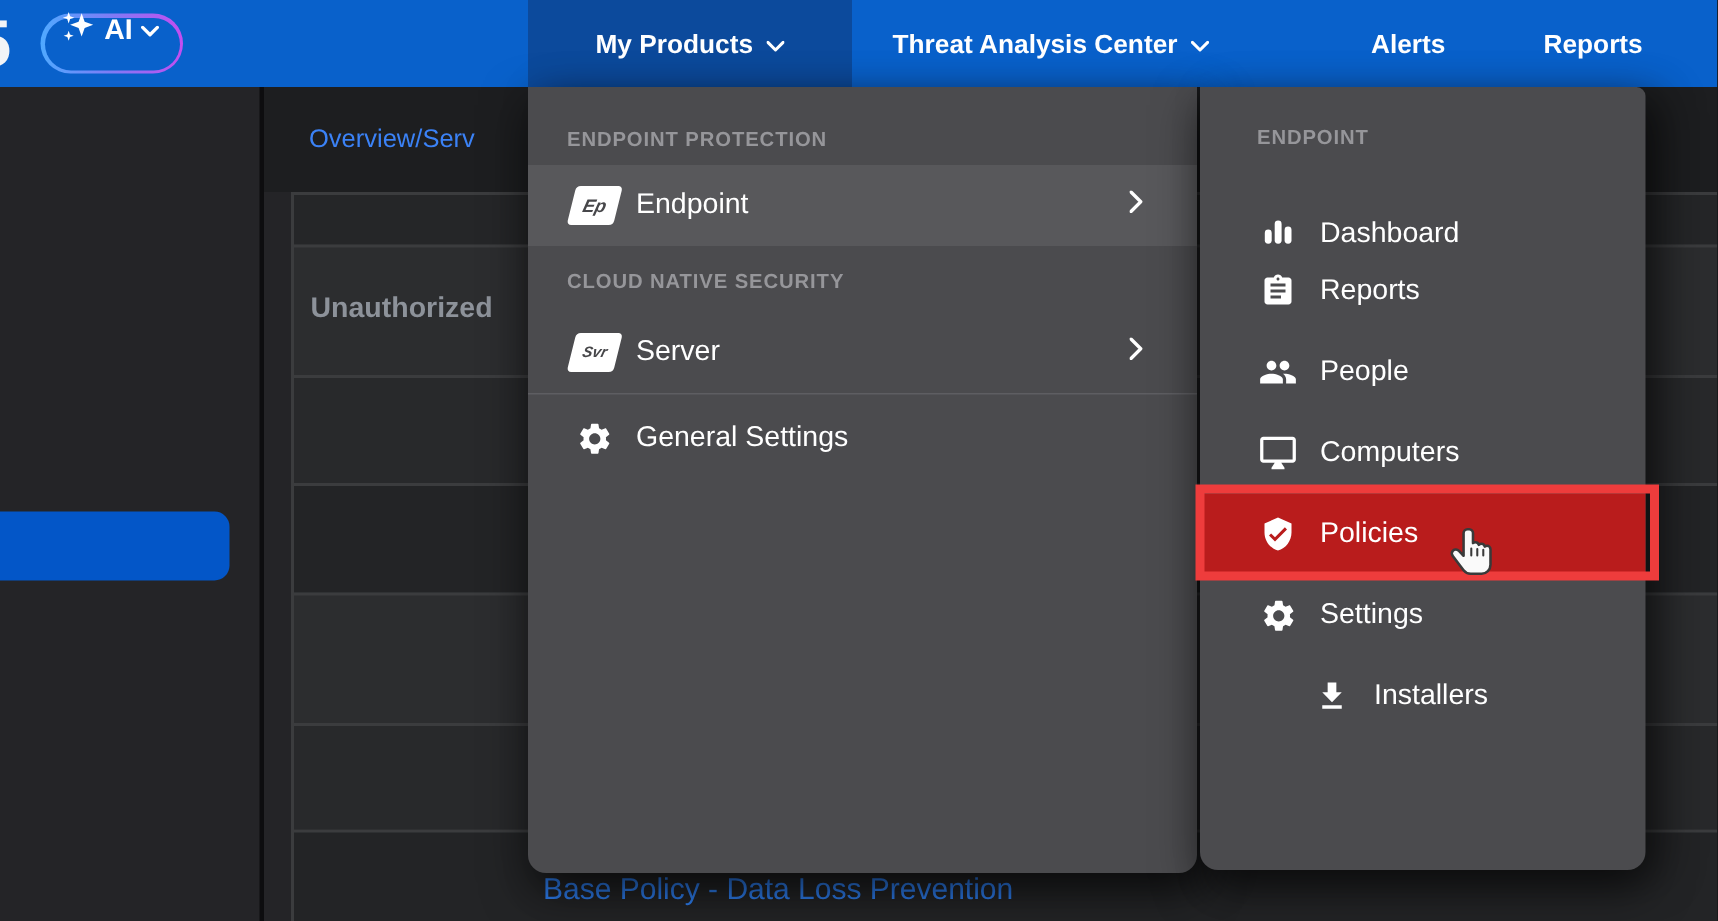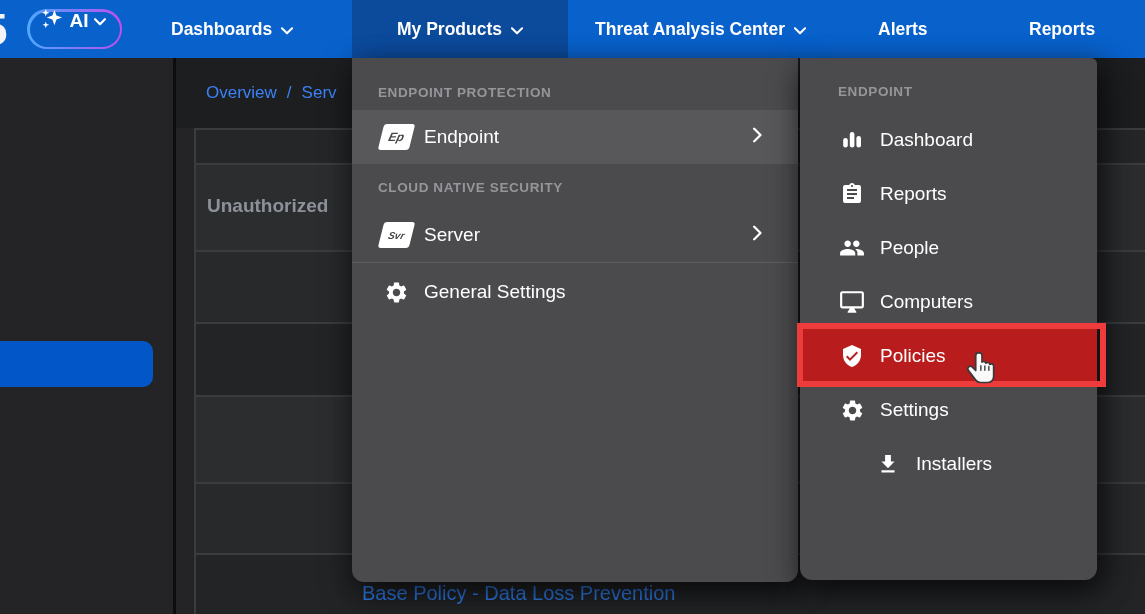--- a/index.html
+++ b/index.html
@@ -22,21 +22,21 @@
   .navitem.active { background:#0c4a9c; }
   .chev-dn { width:12px; height:8px; }
   
   .sidebar { position:absolute; left:0; top:58px; width:173px; height:556px; background:#242427; }
   .sidebar-divider { position:absolute; left:173px; top:58px; width:3px; height:556px; background:#0d0d0f; }
   .sidebar-selected { position:absolute; left:0; top:341px; width:153px; height:46px;
                       background:#0356c8; border-radius:0 10px 10px 0; cursor:pointer; }
   
   .content { position:absolute; left:176px; top:58px; width:969px; height:556px; background:#242427; }
   .crumbband { position:absolute; left:0; top:0; width:969px; height:70px; background:#1d1e20; }
-  .breadcrumb { position:absolute; left:30px; top:0; height:70px; display:flex; align-items:center; gap:10px;
+  .breadcrumb { position:absolute; left:30px; top:0; height:70px; display:flex; align-items:center; 
                 font-size:17px; color:#3b82f6; }
   .breadcrumb .crumb { cursor:pointer; }
   .vline { position:absolute; left:18px; top:70px; width:2px; height:486px; background:#3b3c3e; }
   .band { position:absolute; left:18px; right:0; }
   .b1 { top:70px;  height:35px;  background:#252628; border-top:2px solid #3b3c3e; }
   .b2 { top:105px; height:87px;  background:#2c2d2f; border-top:2px solid #3b3c3e; }
   .b3 { top:192px; height:72px;  background:#28292b; border-top:2px solid #3b3c3e; }
   .b4 { top:264px; height:73px;  background:#232426; border-top:2px solid #3b3c3e; }
   .b5 { top:337px; height:87px;  background:#2c2d2f; border-top:2px solid #3b3c3e; }
   .b6 { top:424px; height:71px;  background:#28292b; border-top:2px solid #3b3c3e; }
@@ -113,48 +113,40 @@
         </span>
         <span class="ai-label">AI</span>
         <span>
           <svg class="chev-dn" width="11" height="7" viewBox="0 0 11 7" fill="none" stroke="#fff" stroke-width="2" stroke-linecap="round" stroke-linejoin="round">
               <polyline points="1,1 5.5,5.5 10,1"></polyline>
             </svg>
         </span>
       </div>
     </div>
 
-    <div class="navitem" style="left:157px;">
-      <span>Dashboards</span>
-      <span>
-        <svg class="chev-dn" width="13" height="8" viewBox="0 0 13 8" fill="none" stroke="#fff" stroke-width="2.2" stroke-linecap="round" stroke-linejoin="round">
-            <polyline points="1,1 6.5,6.5 12,1"></polyline>
-          </svg>
-      </span>
-    </div>
 
     <div class="navitem active" style="left:352px; width:216px; justify-content:center;">
       <span>My Products</span>
       <span>
         <svg class="chev-dn" width="13" height="8" viewBox="0 0 13 8" fill="none" stroke="#fff" stroke-width="2.2" stroke-linecap="round" stroke-linejoin="round">
             <polyline points="1,1 6.5,6.5 12,1"></polyline>
           </svg>
       </span>
     </div>
 
     <div class="navitem" style="left:581px;">
       <span>Threat Analysis Center</span>
       <span>
         <svg class="chev-dn" width="13" height="8" viewBox="0 0 13 8" fill="none" stroke="#fff" stroke-width="2.2" stroke-linecap="round" stroke-linejoin="round">
             <polyline points="1,1 6.5,6.5 12,1"></polyline>
           </svg>
       </span>
     </div>
 
-    <div class="navitem" style="left:864px;justify-content:flex-end;">
+    <div class="navitem" style="left:900px;justify-content:flex-end;">
       <span>Alerts</span>
     </div>
 
     <div class="navitem" style="left:1015px;">
       <span>Reports</span>
     </div>
   </div>
 
   <div class="menu menu-main">
     <div class="menu-header" style="left:26px; top:27px;">ENDPOINT PROTECTION</div>
@@ -193,21 +185,21 @@
             <path d="M19.14 12.94c.04-.3.06-.61.06-.94 0-.32-.02-.64-.07-.94l2.03-1.58c.18-.14.23-.41.12-.61l-1.92-3.32c-.12-.22-.37-.29-.59-.22l-2.39.96c-.5-.38-1.03-.7-1.62-.94l-.36-2.54c-.04-.24-.24-.41-.48-.41h-3.84c-.24 0-.43.17-.47.41l-.36 2.54c-.59.24-1.13.57-1.62.94l-2.39-.96c-.22-.08-.47 0-.59.22L2.74 8.87c-.12.21-.08.47.12.61l2.03 1.58c-.05.3-.09.63-.09.94s.02.64.07.94l-2.03 1.58c-.18.14-.23.41-.12.61l1.92 3.32c.12.22.37.29.59.22l2.39-.96c.5.38 1.03.7 1.62.94l.36 2.54c.05.24.24.41.48.41h3.84c.24 0 .44-.17.47-.41l.36-2.54c.59-.24 1.13-.56 1.62-.94l2.39.96c.22.08.47 0 .59-.22l1.92-3.32c.12-.22.07-.47-.12-.61l-2.01-1.58zM12 15.6c-1.98 0-3.6-1.62-3.6-3.6s1.62-3.6 3.6-3.6 3.6 1.62 3.6 3.6-1.62 3.6-3.6 3.6z"></path>
           </svg>
       </span>
       <span class="mlabel">General Settings</span>
     </div>
   </div>
 
   <div class="menu menu-sub">
     <div class="menu-header" style="left:38px; top:26px;">ENDPOINT</div>
 
-    <div class="mitem" style="top:55px;">
+    <div class="mitem" style="top:55px;align-items:flex-end;">
       <span class="sicon">
         <svg width="24" height="24" viewBox="0 0 24 24" fill="#fff">
           <rect x="3.2" y="10" width="4.6" height="9.5" rx="2.3"></rect>
           <rect x="9.8" y="4" width="4.6" height="15.5" rx="2.3"></rect>
           <rect x="16.4" y="8" width="4.6" height="11.5" rx="2.3"></rect>
         </svg>
       </span>
       <span class="mlabel">Dashboard</span>
     </div>
 

